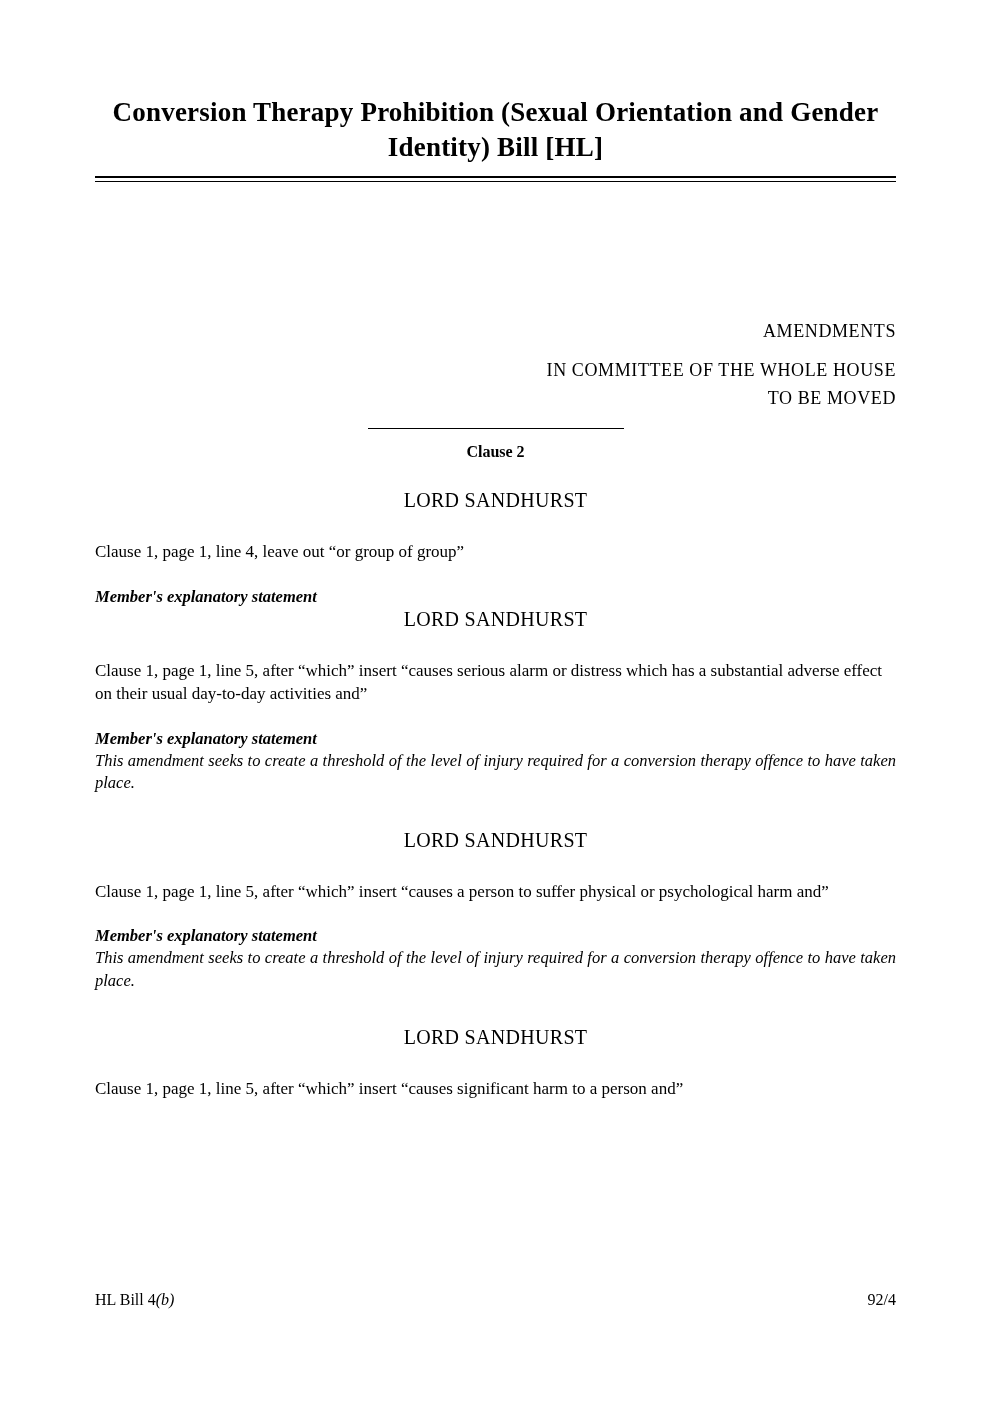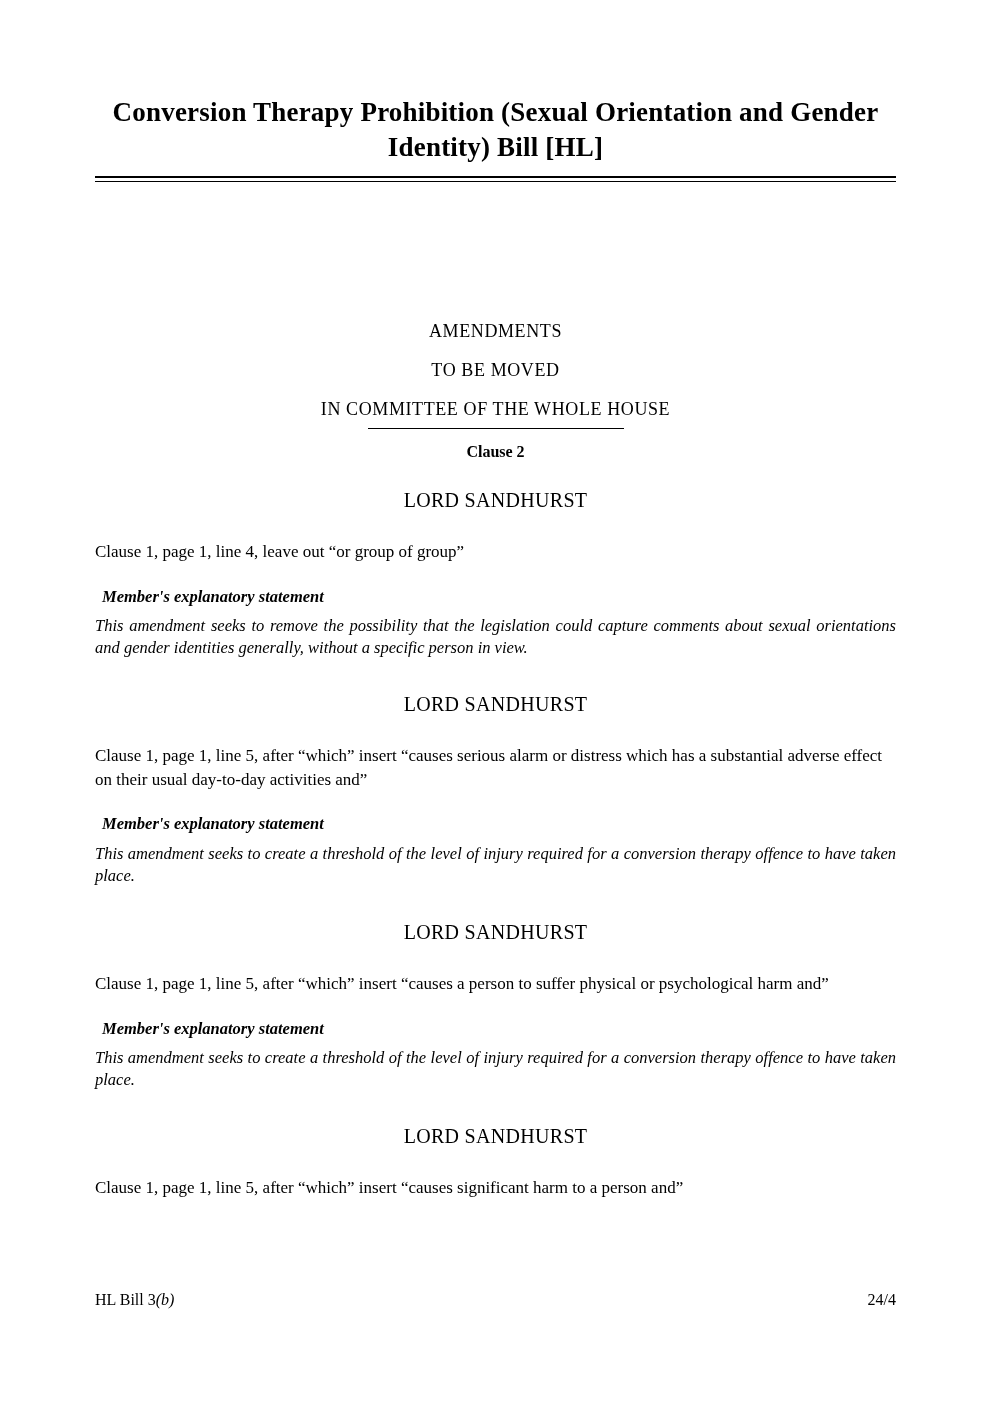--- a/index.html
+++ b/index.html
@@ -39,20 +39,21 @@
   }
   .heading-block {
     margin-top: 140px;
     text-align: center;
   }
   .heading-line {
     font-size: 18px;
     letter-spacing: 0.6px;
     line-height: 1.0;
     margin-bottom: 21px;
+    text-align: right;
   }
   .heading-line.last {
     margin-bottom: 10px;
   }
   .rule-short {
     width: 256px;
     margin: 0 auto 14px auto;
     border-top: 1px solid #000;
   }
   .clause-heading {
@@ -73,21 +74,21 @@
     text-align: justify;
     margin: 0 0 22px 0;
   }
   .amendment-text.nojust {
     text-align: left;
   }
   .stmt-label {
     font-size: 16.5px;
     font-style: italic;
     font-weight: bold;
-    margin: 7px;
+    margin: 0;
     line-height: 1.35;
   }
   .stmt-body {
     font-size: 16.5px;
     font-style: italic;
     line-height: 1.35;
     text-align: justify;
     margin: 0 0 34px 0;
   }
   .footer {
@@ -105,31 +106,30 @@
 </head>
 <body>
 
 <div class="page">
 
   <div class="doc-title">Conversion Therapy Prohibition (Sexual Orientation and Gender Identity) Bill [HL]</div>
   <div class="title-rules"></div>
 
   <div class="heading-block">
     <div class="heading-line">AMENDMENTS</div>
+    <div class="heading-line last">IN COMMITTEE OF THE WHOLE HOUSE</div>
     <div class="heading-line">TO BE MOVED</div>
-    <div class="heading-line last">IN COMMITTEE OF THE WHOLE HOUSE</div>
     <div class="rule-short"></div>
     <div class="clause-heading">Clause 2</div>
   </div>
 
   <div class="block">
     <div class="member-name">LORD SANDHURST</div>
     <div class="amendment-text nojust">Clause 1, page 1, line 4, leave out “or group of group”</div>
     <div class="stmt-label">Member's explanatory statement</div>
-    <div class="stmt-body">This amendment seeks to remove the possibility that the legislation could capture comments about sexual orientations and gender identities generally, without a specific person in view.</div>
   </div>
 
   <div class="block">
     <div class="member-name">LORD SANDHURST</div>
     <div class="amendment-text nojust">Clause 1, page 1, line 5, after “which” insert “causes serious alarm or distress which has a substantial adverse effect on their usual day-to-day activities and”</div>
     <div class="stmt-label">Member's explanatory statement</div>
     <div class="stmt-body">This amendment seeks to create a threshold of the level of injury required for a conversion therapy offence to have taken place.</div>
   </div>
 
   <div class="block">
@@ -138,17 +138,17 @@
     <div class="stmt-label">Member's explanatory statement</div>
     <div class="stmt-body">This amendment seeks to create a threshold of the level of injury required for a conversion therapy offence to have taken place.</div>
   </div>
 
   <div class="block">
     <div class="member-name">LORD SANDHURST</div>
     <div class="amendment-text nojust">Clause 1, page 1, line 5, after “which” insert “causes significant harm to a person and”</div>
   </div>
 
   <div class="footer">
-    <div class="left"><span>HL Bill 3</span><i>(b)</i></div>
-    <div class="right">24/4</div>
+    <div class="left"><span>HL Bill 4</span><i>(b)</i></div>
+    <div class="right">92/4</div>
   </div>
 
 </div>
 
 </body></html>

